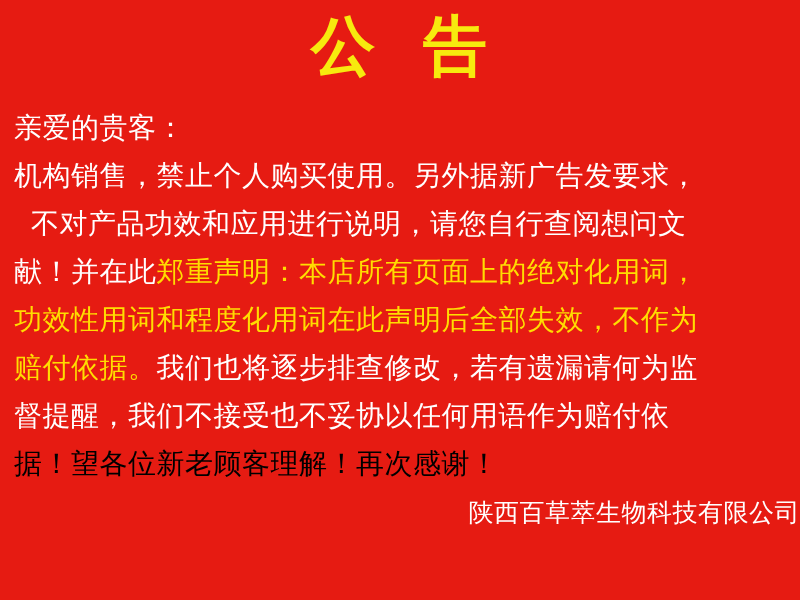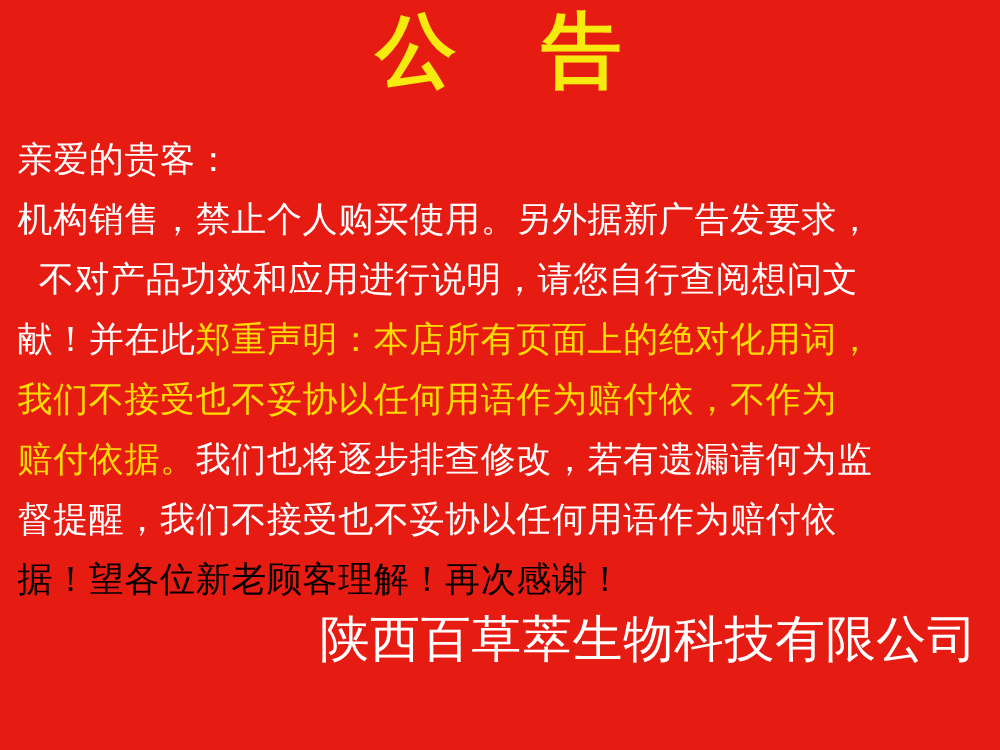--- a/index.html
+++ b/index.html
@@ -38,33 +38,32 @@
     line-height: 48px;
     white-space: nowrap;
   }
   .line.indent {
     padding-left: 66px;
   }
   .signature {
     height: 48px;
     line-height: 48px;
     text-align: right;
-    padding-right: 18px;
-    font-size: 40px;
+    font-size: 25px;
     letter-spacing: 0.5px;
     font-weight: 500;
     white-space: nowrap;
   }
 </style>
 </head>
 <body style="background-color: rgb(230, 27, 18);">
 
 <div class="poster">
 
-  <h1 class="title" style="color: rgb(247, 234, 14); font-family: Liberation Mono, monospace;">公 告</h1>
+  <h1 class="title" style="color: rgb(247, 234, 14);">公 告</h1>
 
   <div class="body-text">
 
     <div class="line">
       <span style="color: rgb(255, 255, 255);">亲爱的贵客：</span>
     </div>
 
 
     <div class="line">
       <span style="color: rgb(255, 255, 255);">机构销售，禁止个人购买使用。另外据新广告发要求，</span>
@@ -72,21 +71,21 @@
 
     <div class="line">
       <span style="color: rgb(255, 255, 255); margin-left: 17px;">不对产品功效和应用进行说明，请您自行查阅想问文</span>
     </div>
 
     <div class="line">
       <span style="color: rgb(255, 255, 255);">献！并在此</span><span style="color: rgb(255, 221, 0);">郑重声明：本店所有页面上的绝对化用词，</span>
     </div>
 
     <div class="line">
-      <span style="color: rgb(255, 221, 0);">我们不接受也不妥协以任何用语作为赔付依，不作为</span>
+      <span style="color: rgb(255, 221, 0);">功效性用词和程度化用词在此声明后全部失效，不作为</span>
     </div>
 
     <div class="line">
       <span style="color: rgb(255, 221, 0);">赔付依据。</span><span style="color: rgb(255, 255, 255);">我们也将逐步排查修改，若有遗漏请何为监</span>
     </div>
 
     <div class="line">
       <span style="color: rgb(255, 255, 255); margin-top: 12px;">督提醒，我们不接受也不妥协以任何用语作为赔付依</span>
     </div>
 

